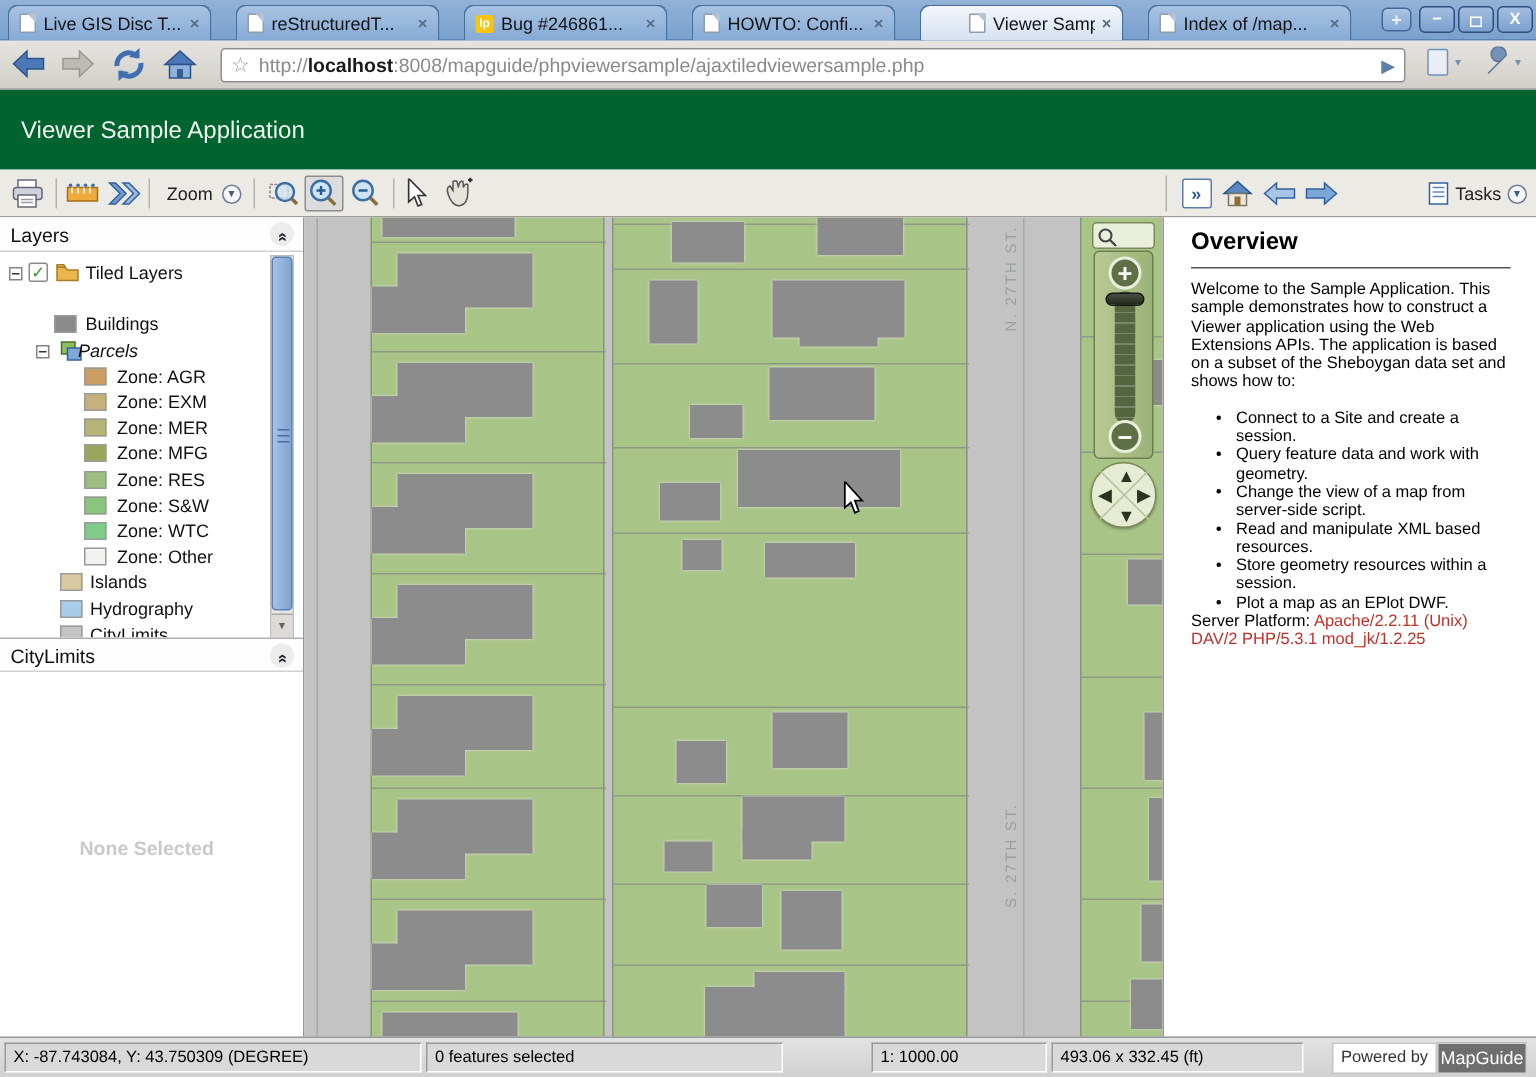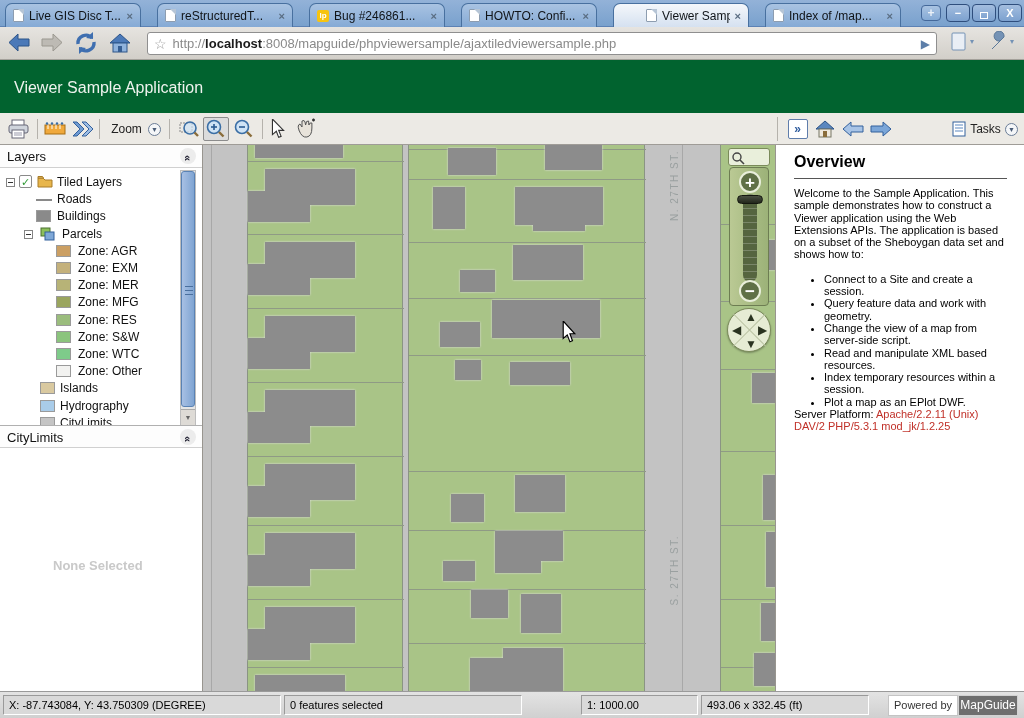--- a/index.html
+++ b/index.html
@@ -349,37 +349,33 @@
             <div class="expander" style="left: 6px;"></div>
             <div class="cbx" style="left: 19px;">✓</div>
             <div style="position: absolute; left: 37px; top: 1px;">
               <svg width="16" height="13" viewBox="0 0 16 13">
                 <path d="M1 3 h5 l2 2 h7 v7 h-14 z" fill="#e8b64c" stroke="#a97d28"></path>
                 <path d="M1 3 v-1.5 h4.5 l1 1.5 z" fill="#f3cd7a" stroke="#a97d28"></path>
               </svg>
             </div>
             <div class="lbl" style="left: 57px;">Tiled Layers</div>
           </div>
-          <div class="trow" style="top: 23.2px;">
-            <div class="lineswatch" style="left: 36px;"></div>
-            <div class="lbl" style="left: 57px;">Roads</div>
-          </div>
           <div class="trow" style="top: 40.4px;">
             <div class="swatch" style="left: 36px; background: rgb(138, 138, 138);"></div>
             <div class="lbl" style="left: 57px;">Buildings</div>
           </div>
           <div class="trow" style="top: 57.6px;">
             <div class="expander" style="left: 24px;"></div>
             <div style="position: absolute; left: 40px; top: 1px;">
               <svg width="15" height="14" viewBox="0 0 15 14">
                 <rect x="1" y="1" width="9" height="8" fill="#8cbf5a" stroke="#4a7030"></rect>
                 <rect x="5" y="5" width="9" height="8" fill="#7fa8d7" stroke="#33609c"></rect>
               </svg>
             </div>
-            <div class="lbl" style="left: 62px;">Parcels</div>
+            <div class="lbl" style="left: 52px; font-style: italic;">Parcels</div>
           </div>
           <div class="trow" style="top: 74.8px;">
             <div class="swatch" style="left: 56px; background: rgb(203, 159, 99);"></div>
             <div class="lbl" style="left: 78px;">Zone: AGR</div>
           </div>
           <div class="trow" style="top: 92px;">
             <div class="swatch" style="left: 56px; background: rgb(196, 177, 124);"></div>
             <div class="lbl" style="left: 78px;">Zone: EXM</div>
           </div>
           <div class="trow" style="top: 109.2px;">
@@ -608,21 +604,21 @@
     <div class="rightpanel">
       <div class="ovtitle">Overview</div>
       <div class="ovrule"></div>
       <div class="ovtext">
         <span>Welcome to the Sample Application. This sample demonstrates how to construct a Viewer application using the Web Extensions APIs. The application is based on a subset of the Sheboygan data set and shows how to:</span>
         <ul id="ovbullets">
             <li>Connect to a Site and create a session.</li>
             <li>Query feature data and work with geometry.</li>
             <li>Change the view of a map from server-side script.</li>
             <li>Read and manipulate XML based resources.</li>
-            <li>Index temporary resources within a session.</li>
+            <li>Store geometry resources within a session.</li>
             <li>Plot a map as an EPlot DWF.</li>
           </ul>
         <div class="serverline">
           <span>Server Platform: </span><span class="red">Apache/2.2.11 (Unix) DAV/2 PHP/5.3.1 mod_jk/1.2.25</span>
         </div>
       </div>
     </div>
   </div>
 
   <div class="statusbar">

